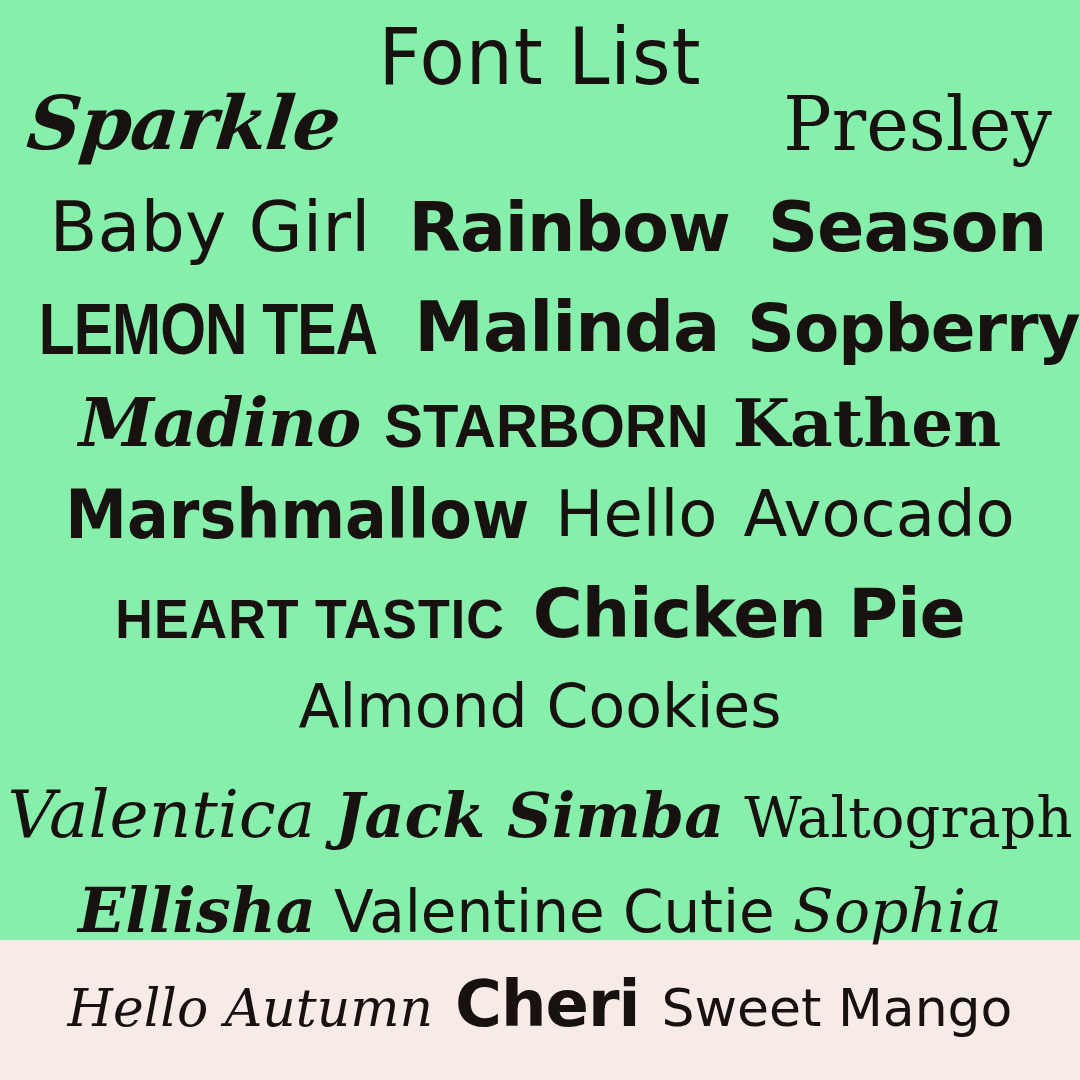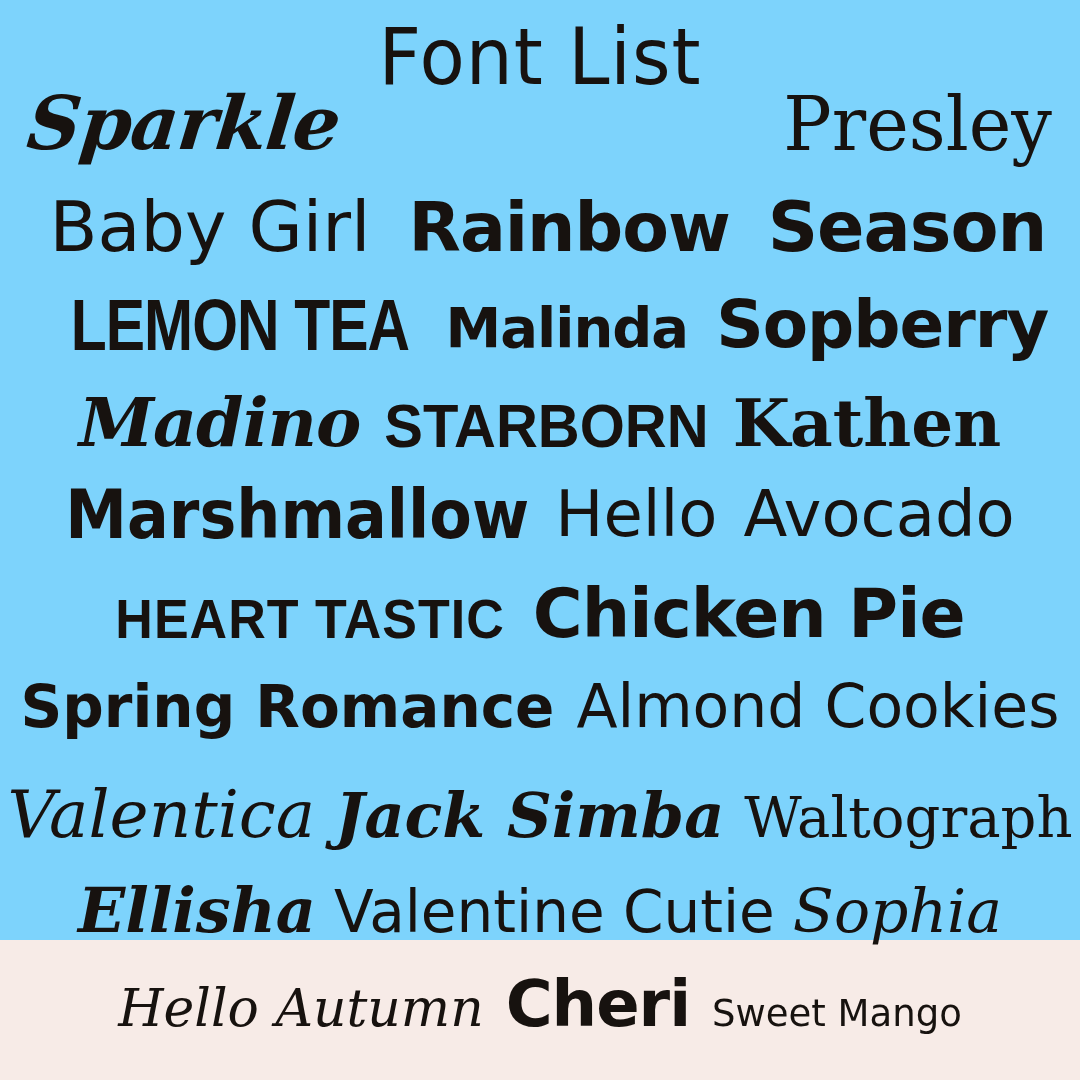--- a/index.html
+++ b/index.html
@@ -10,21 +10,21 @@
     width: 1080px;
     height: 1080px;
     background: #f7ebe7;
     font-family: "Liberation Sans", sans-serif;
     overflow: hidden;
   }
   #poster {
     position: relative;
     width: 1080px;
     height: 940px;
-    background: #7dd3fc;
+    background: #86efac;
     color: #17120f;
     box-sizing: border-box;
   }
   .row {
     display: flex;
     align-items: baseline;
     justify-content: center;
     width: 100%;
     white-space: nowrap;
     line-height: 1;
@@ -99,21 +99,21 @@
   .t-lemontea {
     font-family: "Liberation Sans", sans-serif;
     font-weight: 700;
     font-size: 64px;
     letter-spacing: -1px;
     transform: scaleX(0.92) scaleY(1.12);
   }
   .t-malinda {
     font-family: "DejaVu Sans", sans-serif;
     font-weight: 700;
-    font-size: 56px;
+    font-size: 70px;
     letter-spacing: -1px;
   }
   .t-sopberry {
     font-family: "DejaVu Sans", sans-serif;
     font-weight: 700;
     font-size: 66px;
     letter-spacing: -1px;
     margin-left: 6px;
   }
 
@@ -245,21 +245,21 @@
   }
   .t-cheri {
     font-family: "DejaVu Sans", sans-serif;
     font-weight: 700;
     font-size: 64px;
     letter-spacing: -1px;
   }
   .t-sweetmango {
     font-family: "DejaVu Sans", sans-serif;
     font-weight: 400;
-    font-size: 37px;
+    font-size: 52px;
     text-align: center;
   }
 </style>
 </head>
 <body>
 
 <div id="poster">
 
   <div class="row r-title">
     <span class="sample t-title">Font List</span>
@@ -293,21 +293,20 @@
     <span class="sample t-hello">Hello</span>
     <span class="sample t-avocado">Avocado</span>
   </div>
 
   <div class="row r6">
     <span class="sample t-hearttastic">HEART TASTIC</span>
     <span class="sample t-chickenpie">Chicken Pie</span>
   </div>
 
   <div class="row r7">
-    <span class="sample t-springromance">Spring Romance</span>
     <span class="sample t-almondcookies">Almond Cookies</span>
   </div>
 
   <div class="row r8">
     <span class="sample t-valentica">Valentica</span>
     <span class="sample t-jacksimba">Jack Simba</span>
     <span class="sample t-waltograph">Waltograph</span>
   </div>
 
   <div class="row r9">

